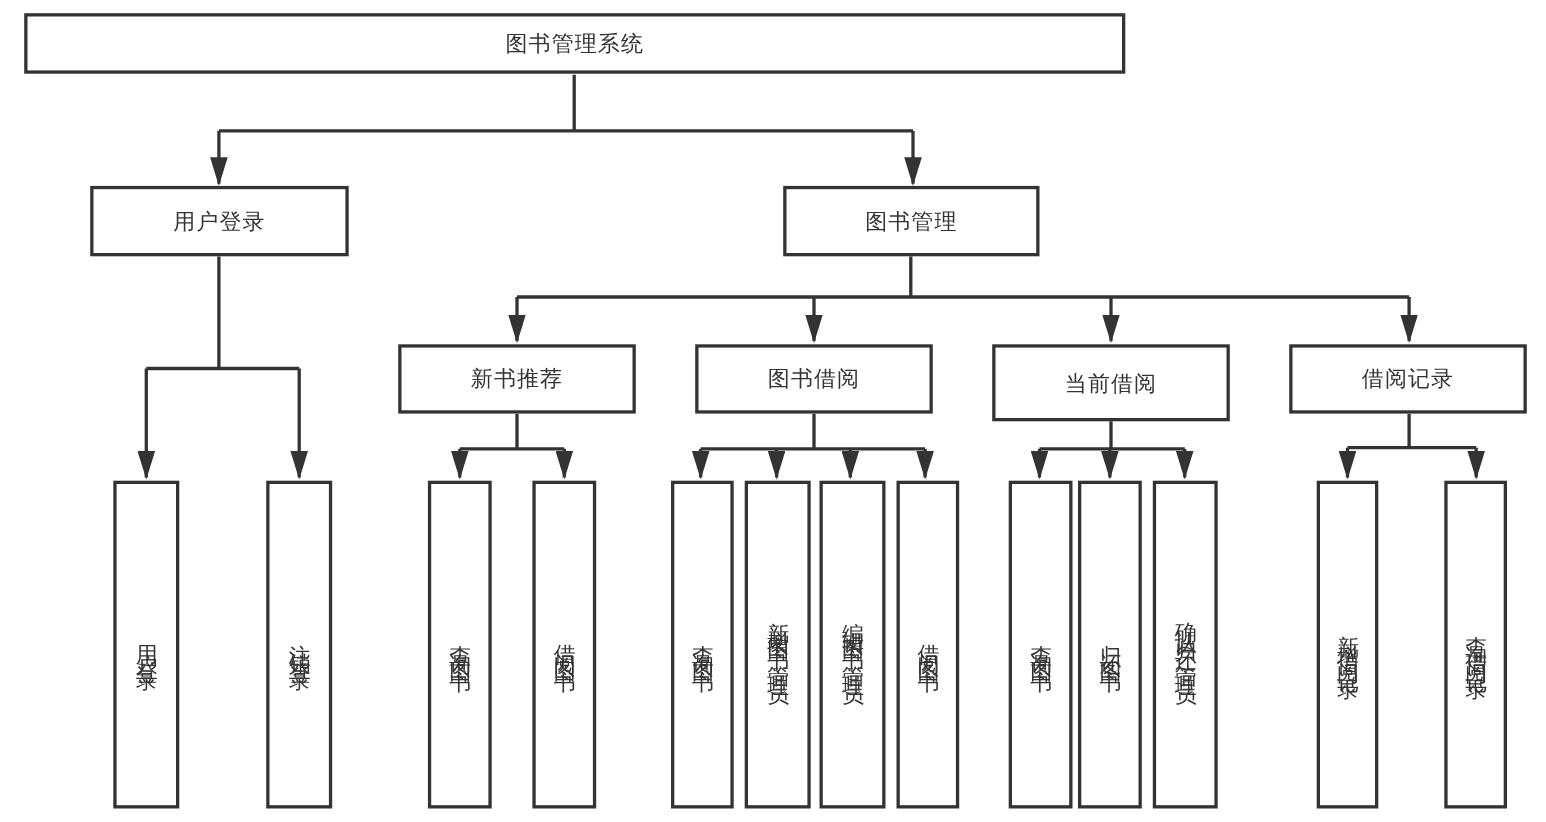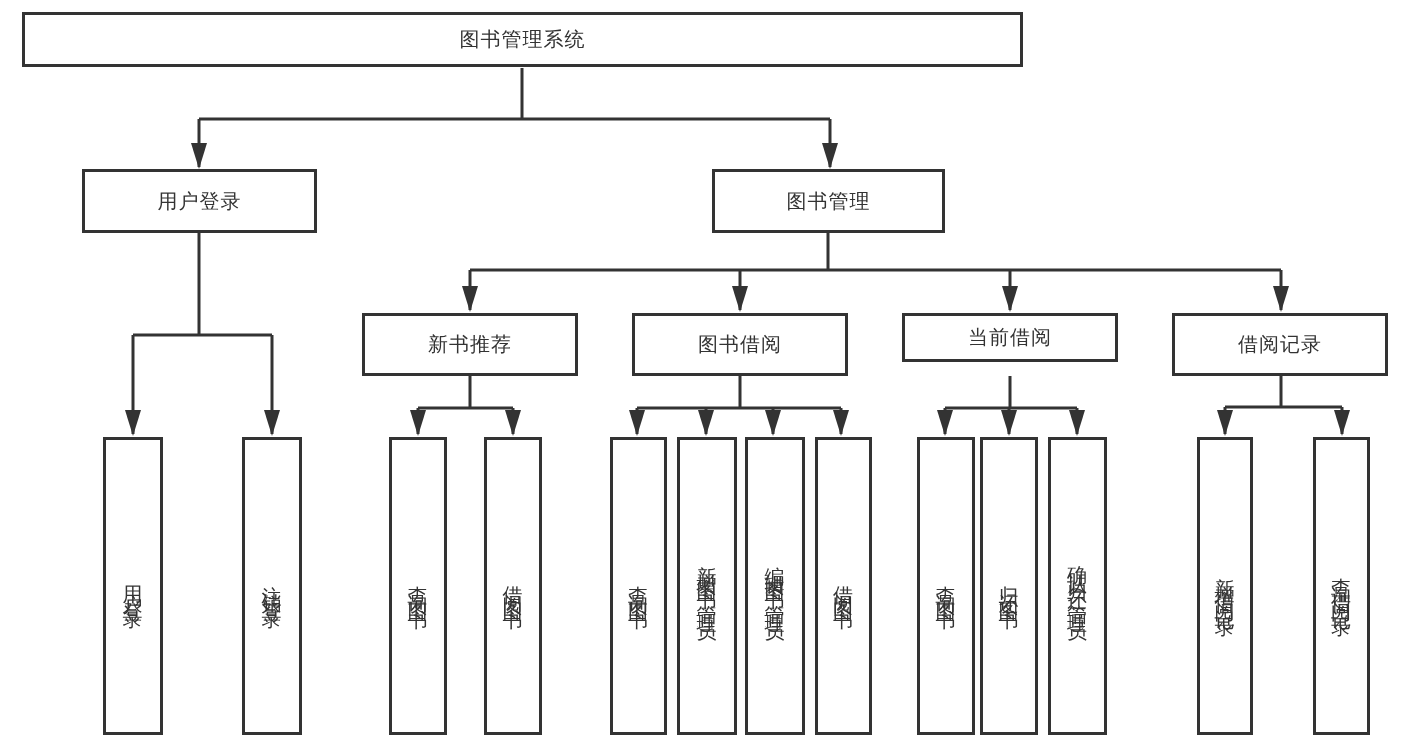--- a/index.html
+++ b/index.html
@@ -95,21 +95,21 @@
     </g>
   </svg>
 
   <div class="box" style="left:22px;top:12px;width:1001px;height:55px">图书管理系统</div>
 
   <div class="box" style="left:82px;top:169px;width:235px;height:64px">用户登录</div>
   <div class="box" style="left:362px;top:313px;width:216px;height:63px">新书推荐</div>
 
   <div class="box" style="left:712px;top:169px;width:233px;height:64px">图书管理</div>
   <div class="box" style="left:632px;top:313px;width:216px;height:63px">图书借阅</div>
-  <div class="box" style="left:902px;top:313px;width:216px;height:49px">当前借阅</div>
+  <div class="box" style="left:902px;top:313px;width:216px;height:70px">当前借阅</div>
   <div class="box" style="left:1172px;top:313px;width:216px;height:63px">借阅记录</div>
 
   <div class="box vbox" style="left:103px;top:437px;width:60px;height:298px">用户登录</div>
   <div class="box vbox" style="left:242px;top:437px;width:60px;height:298px">注销登录</div>
 
   <div class="box vbox" style="left:389px;top:437px;width:58px;height:298px">查询图书</div>
   <div class="box vbox" style="left:484px;top:437px;width:58px;height:298px">借阅图书</div>
 
   <div class="box vbox" style="left:610px;top:437px;width:57px;height:298px">查询图书</div>
   <div class="box vbox" style="left:677px;top:437px;width:60px;height:298px">新增图书（管理员）</div>

